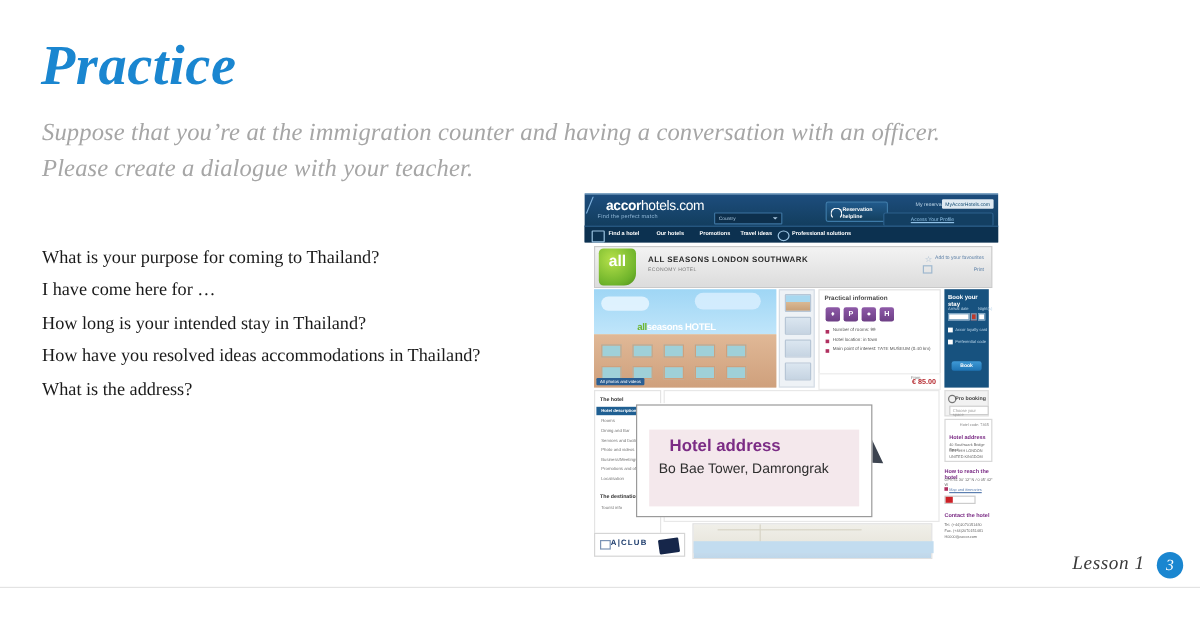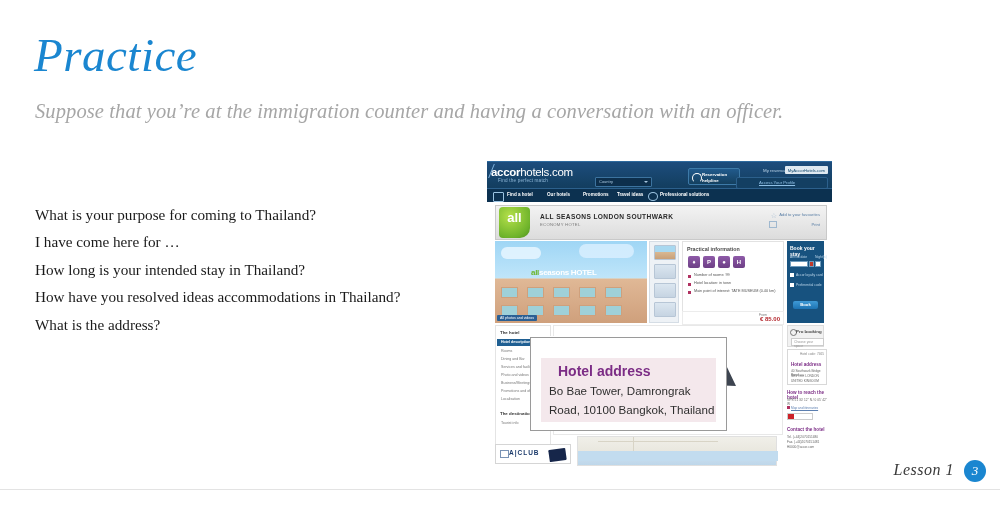--- a/index.html
+++ b/index.html
@@ -20,21 +20,21 @@
     background: #ffffff;
   }
 
   
   .title {
     position: absolute;
     left: 34px;
     top: 32px;
     font-family: "Liberation Serif", serif;
     font-style: italic;
-    font-weight: normal;
+    font-weight: bold;
     font-size: 47px;
     color: #1a86d0;
     letter-spacing: 0.5px;
     line-height: 1;
   }
 
   .subtitle {
     position: absolute;
     left: 35px;
     top: 96px;
@@ -76,21 +76,21 @@
 
   
   .accor-header {
     position: absolute;
     left: 0; top: 0;
     width: 345px; height: 40px;
     background: linear-gradient(180deg,#1d4d7d 0%, #144063 55%, #0f3554 100%);
     border-top: 1px solid #2e6a9e;
   }
   .accor-logo {
-    position: absolute; left: 4px; top: 4px;
+    position: absolute; left: 18px; top: 4px;
     color: #ffffff;
     font-size: 11.5px;
     font-weight: bold;
     letter-spacing: -0.3px;
     text-align: right;
   }
   .accor-logo .dotcom { font-weight: normal; }
   .accor-tag {
     position: absolute; left: 11px; top: 16px;
     color: #8fb6d6; font-size: 4.6px; letter-spacing: 0.2px;
@@ -398,20 +398,21 @@
 </style>
 </head>
 <body>
 
 <div class="slide">
 
   <div class="title">Practice</div>
 
   <div class="subtitle">
     <div>Suppose that you’re at the immigration counter and having a conversation with an officer.</div>
+    <div>Please create a dialogue with your teacher.</div>
   </div>
 
   <div class="questions">
     <div class="q">What is your purpose for coming to Thailand?</div>
     <div class="q">I have come here for …</div>
     <div class="q">How long is your intended stay in Thailand?</div>
     <div class="q">How have you resolved ideas accommodations in Thailand?</div>
     <div class="q">What is the address?</div>
   </div>
 
@@ -581,21 +582,20 @@
     <path d="M2,4 L68,32 L62,40 L86,41 L76,20 L70,28 L6,0 Z" fill="#3d4450"></path>
   </svg>
 
   <div class="callout-code">
     <span class="t">Hotel code: 7465</span>
   </div>
   <div class="callout">
     <div class="callout-inner">
       <div class="callout-ttl">Hotel address</div>
       <div class="callout-l1">Bo Bae Tower, Damrongrak</div>
-      <div class="callout-l2">Road, 10100 Bangkok, Thailand</div>
     </div>
   </div>
 
   <div class="lesson">Lesson 1</div>
   <div class="pagebadge">3</div>
   <div class="footrule"></div>
 
 </div>
 
 </body></html>

